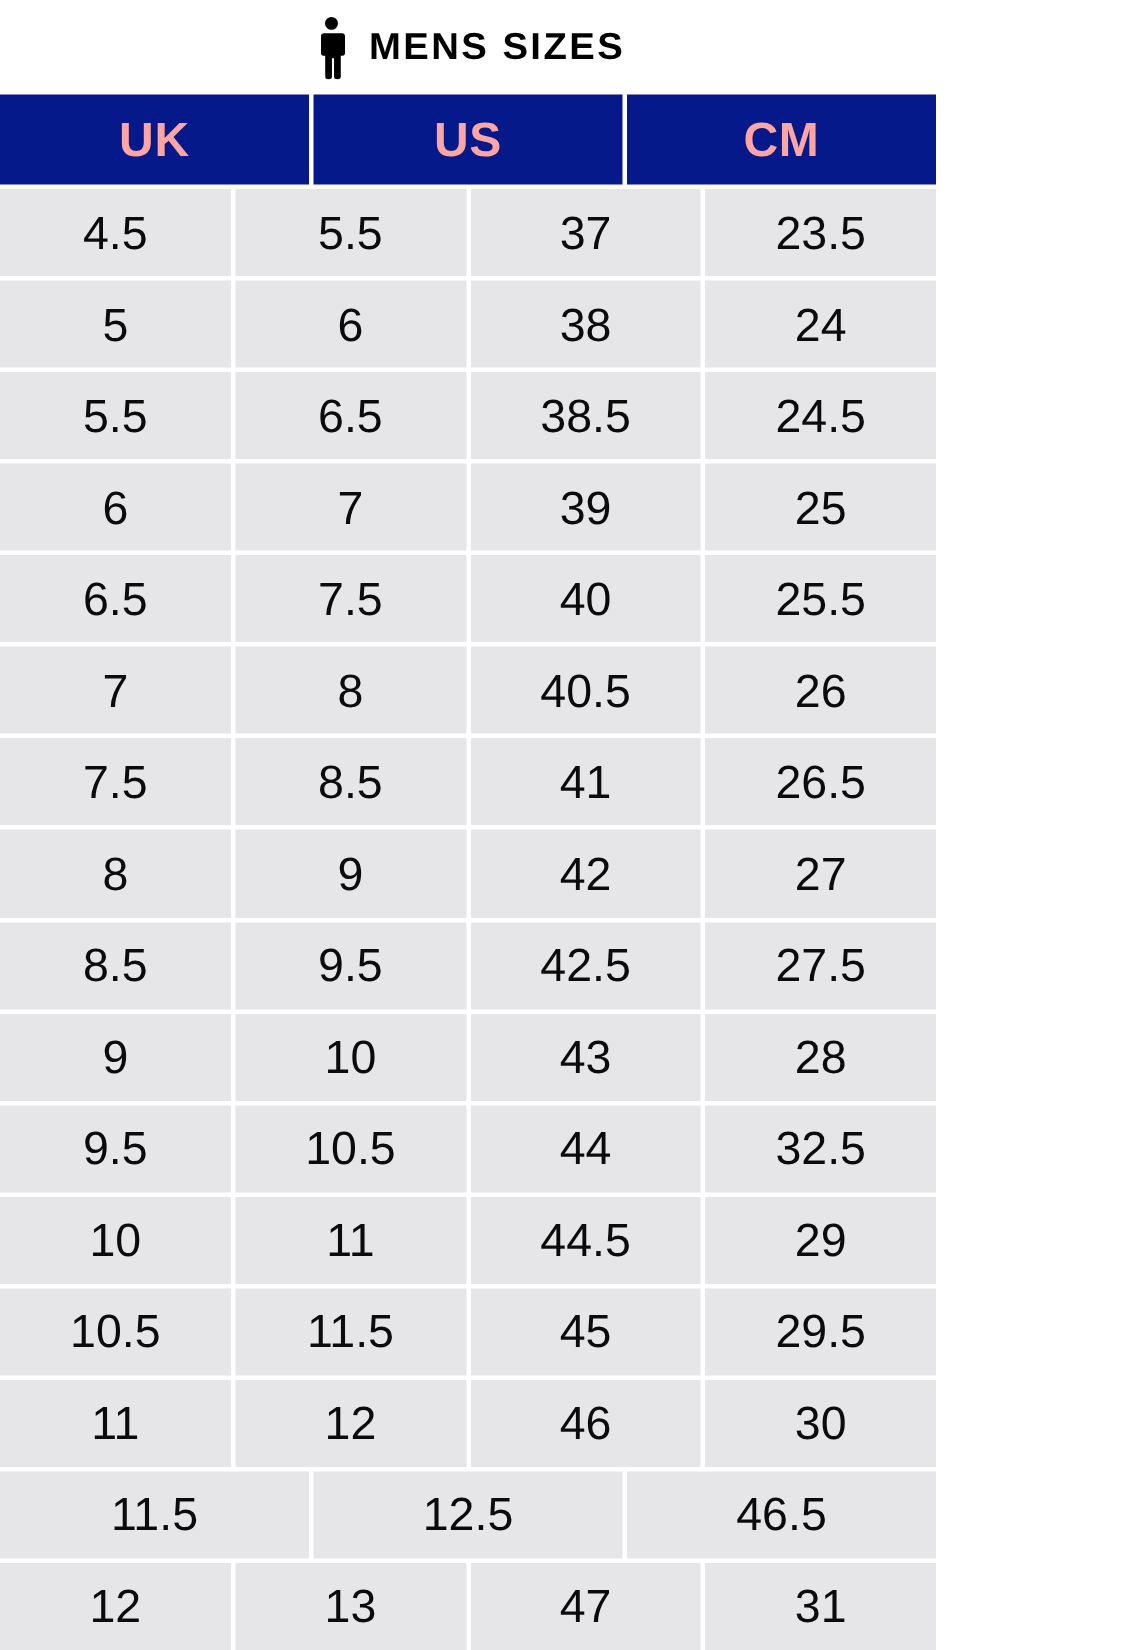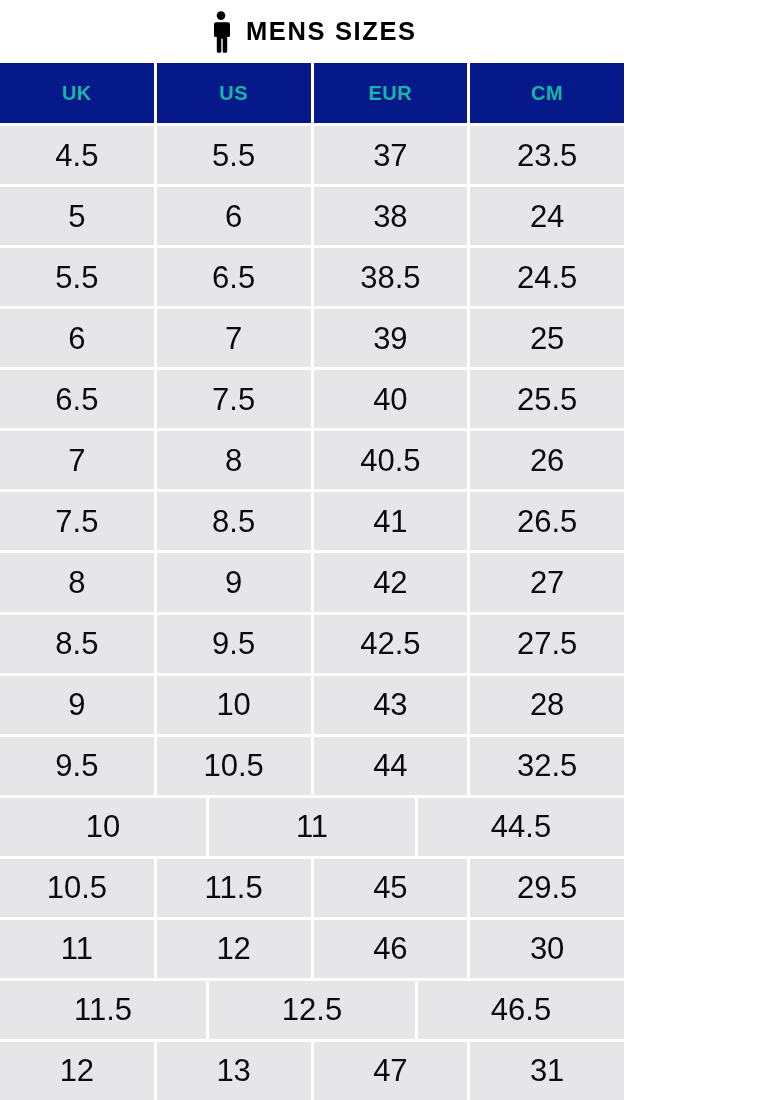--- a/index.html
+++ b/index.html
@@ -67,23 +67,23 @@
     padding-bottom: 3px;
     background: #ffffff;
   }
 
   .header-cell {
     flex: 1 1 0;
     background: #06198a;
     display: flex;
     align-items: center;
     justify-content: center;
-    color: #14b8a6;
-    font-family: "Liberation Sans", sans-serif;
-    font-size: 20px;
+    color: #fca5a5;
+    font-family: "Liberation Sans", sans-serif;
+    font-size: 32px;
     font-weight: bold;
     letter-spacing: 0.5px;
     line-height: 1;
   }
 
   .table-body {
     flex: 1 1 auto;
     display: flex;
     flex-direction: column;
     gap: 3px;
@@ -123,21 +123,20 @@
       </svg>
     </span>
     <span class="title-text">MENS SIZES</span>
   </div>
 
   <div class="size-table">
 
     <div class="table-header">
       <div class="header-cell">UK</div>
       <div class="header-cell">US</div>
-      <div class="header-cell">EUR</div>
       <div class="header-cell">CM</div>
     </div>
 
     <div class="table-body">
 
       <div class="table-row">
         <div class="body-cell">4.5</div>
         <div class="body-cell">5.5</div>
         <div class="body-cell">37</div>
         <div class="body-cell">23.5</div>
@@ -210,20 +209,21 @@
         <div class="body-cell">9.5</div>
         <div class="body-cell">10.5</div>
         <div class="body-cell">44</div>
         <div class="body-cell">32.5</div>
       </div>
 
       <div class="table-row">
         <div class="body-cell">10</div>
         <div class="body-cell">11</div>
         <div class="body-cell">44.5</div>
+        <div class="body-cell">29</div>
       </div>
 
       <div class="table-row">
         <div class="body-cell">10.5</div>
         <div class="body-cell">11.5</div>
         <div class="body-cell">45</div>
         <div class="body-cell">29.5</div>
       </div>
 
       <div class="table-row">

